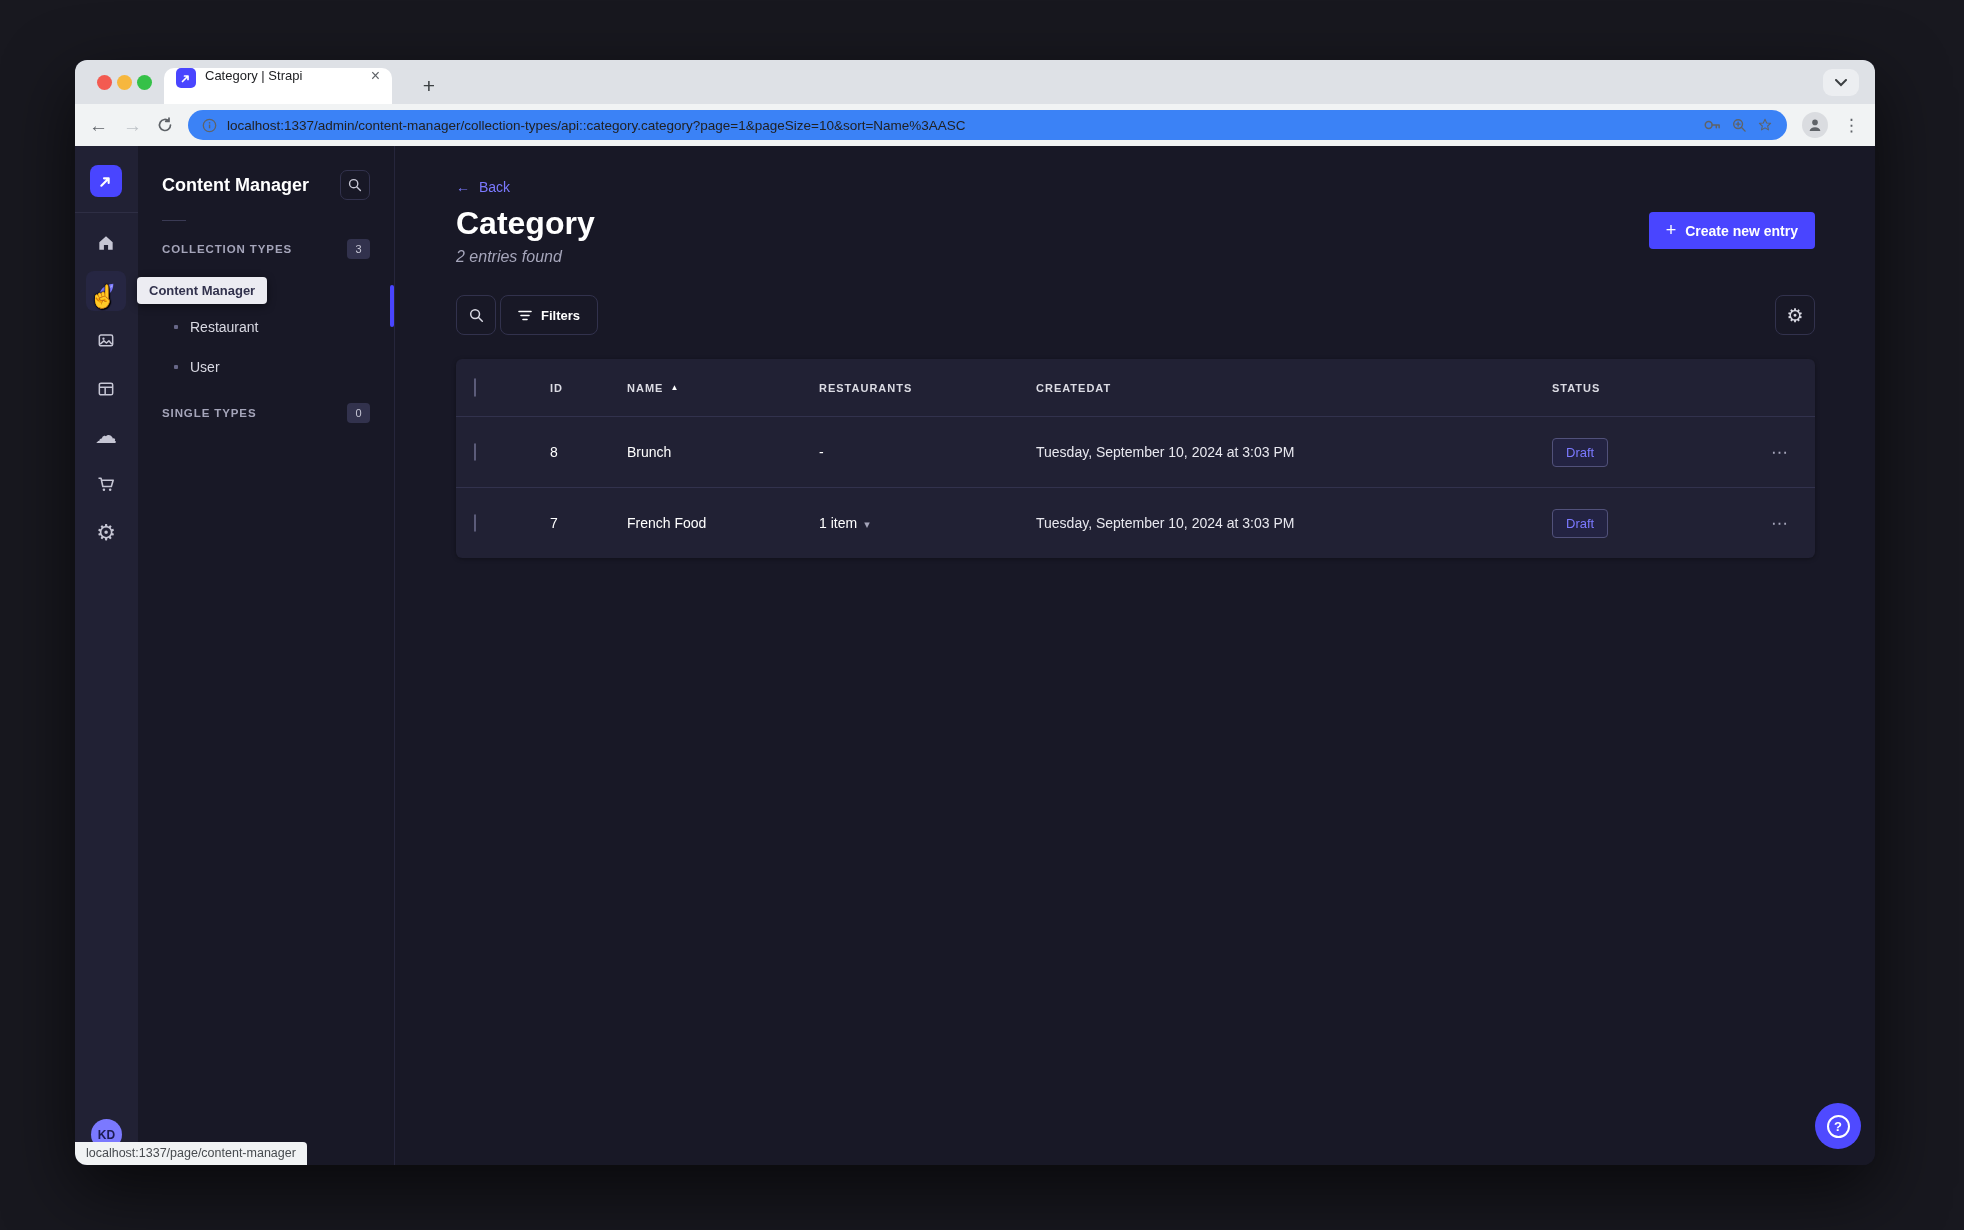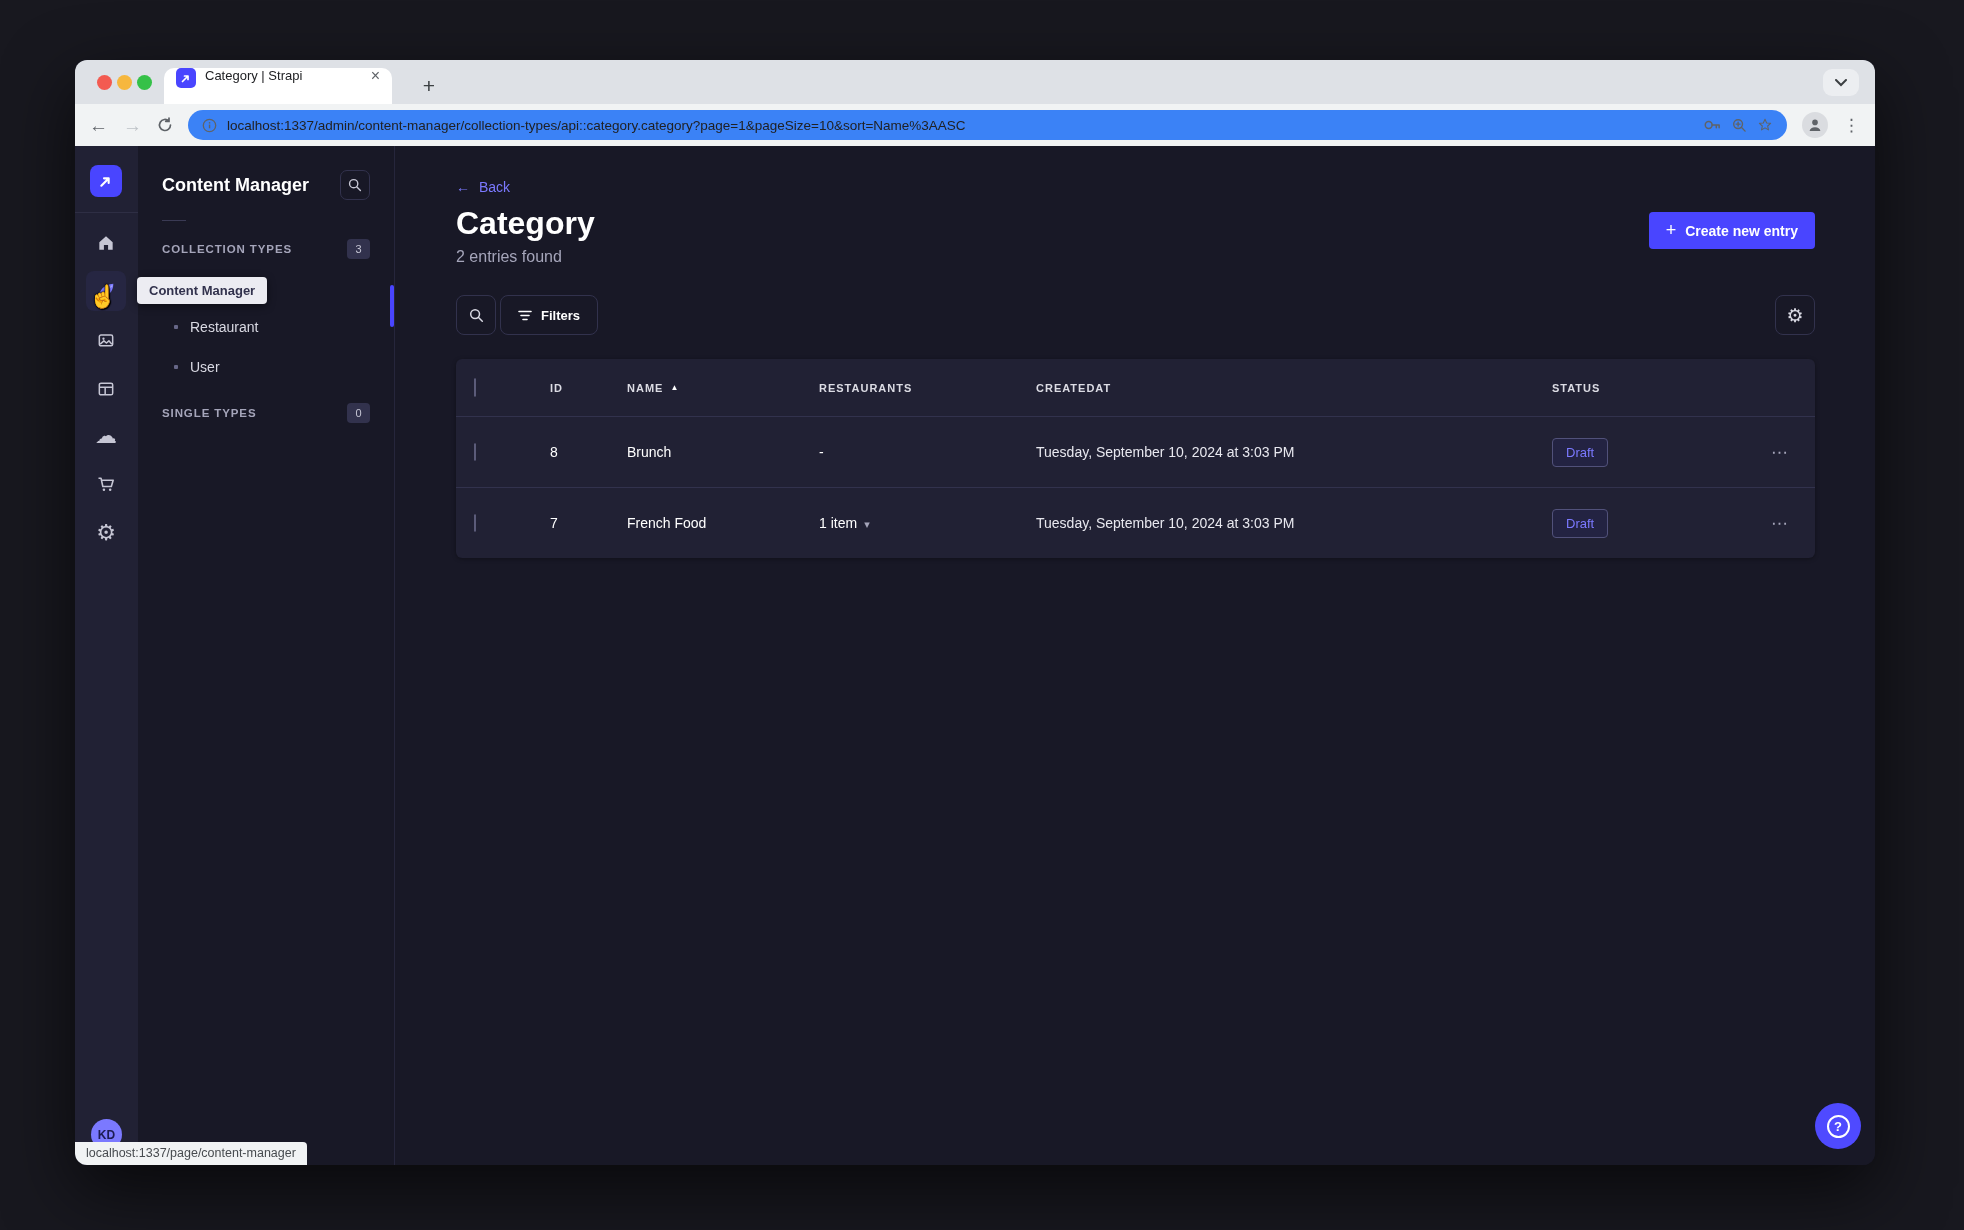--- a/index.html
+++ b/index.html
@@ -55,21 +55,21 @@
   .nt-item.active { color:#7b79ff; }
   .nt-item.active .bullet { background:#7b79ff; }
   .active-indicator { position:absolute; right:0; top:139px; width:4px; height:42px; background:#4945ff; border-radius:2px; }
 
   .nav-tooltip { position:absolute; left:62px; top:131px; background:#ececf2; color:#32324d; font-size:13px; font-weight:bold; padding:6px 12px; border-radius:4px; box-shadow:0 2px 8px rgba(0,0,0,.45); z-index:5; white-space:nowrap; }
 
   .main { position:absolute; left:321px; top:0; right:0; bottom:0; }
   .back-row { margin:33px 60px 0; display:flex; align-items:center; gap:9px; color:#7b79ff; font-size:14px; width:fit-content; }
   .title-row { margin:10px 60px 0; display:flex; justify-content:space-between; align-items:flex-start; }
   .page-title { font-size:32px; font-weight:bold; color:#fff; }
-  .page-subtitle { margin-top:6px; font-size:16px; color:#a5a5ba; }
+  .page-subtitle { margin-top:6px; font-size:16px; color:#a5a5ba;font-style:italic; }
   .create-btn { margin-top:7px; height:37px; padding:0 17px; background:#4945ff; border:none; border-radius:4px; color:#fff; font-size:14px; font-weight:bold; font-family:inherit; display:flex; align-items:center; gap:9px; }
   .create-btn .plus { font-size:18px; font-weight:400; }
 
   .filters-row { margin:29px 60px 0; display:flex; align-items:center; gap:4px; }
   .sq-btn { width:40px; height:40px; border:1px solid #32324d; border-radius:8px; background:transparent; display:grid; place-items:center; color:#d9d9e3; }
   .filters-btn { height:40px; padding:0 17px; border:1px solid #32324d; border-radius:8px; background:transparent; color:#fff; font-size:13px; font-weight:bold; font-family:inherit; display:flex; align-items:center; gap:9px; }
   .gear-btn { margin-left:auto; }
   .gear-glyph { font-size:19px; line-height:1; }
 
   .table-card { margin:24px 60px 0; background:#212134; border-radius:6px; box-shadow:0 1px 4px rgba(0,0,0,.35); overflow:hidden; }

